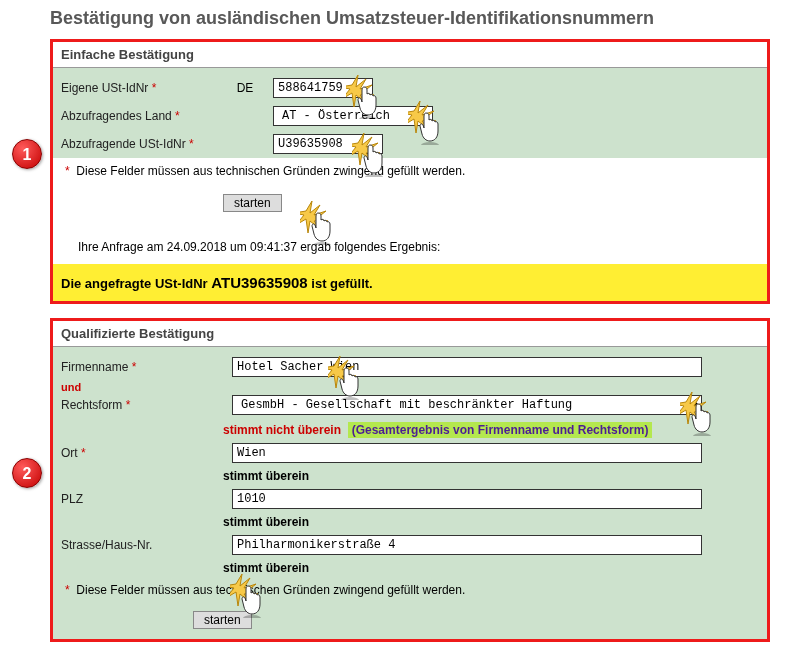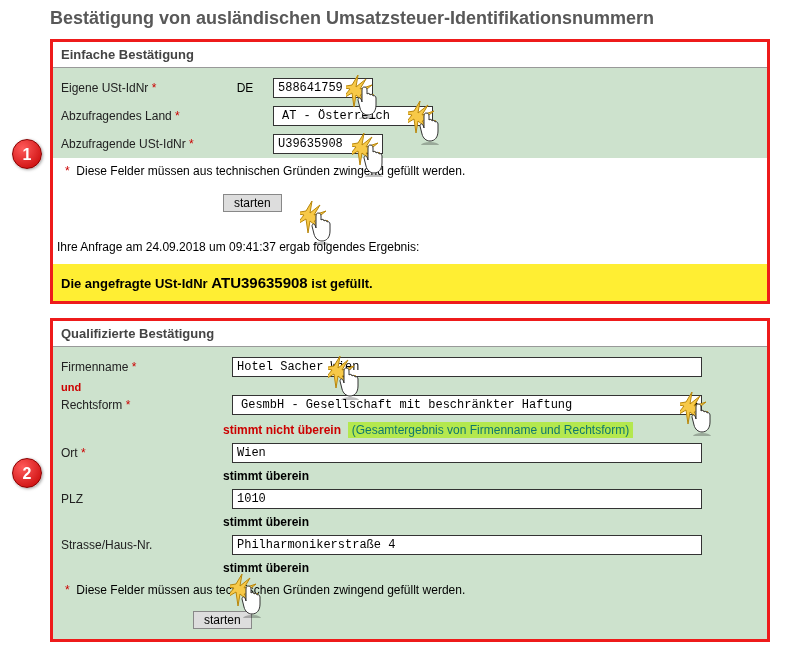--- a/index.html
+++ b/index.html
@@ -74,21 +74,21 @@
   button.start {
     font-family: Verdana, Arial, sans-serif;
     font-size: 12px;
     padding: 1px 10px;
     background: #ddd;
     border: 1px solid #888;
     cursor: pointer;
   }
   .query-line {
     background: #fff;
-    padding: 10px 4px;
+    padding: 10px 25px;
     font-size: 12px;
   }
   .result-bar {
     background: #ffee33;
     padding: 10px 8px;
     font-size: 13px;
     font-weight: bold;
   }
   .badge {
     position: absolute;
@@ -115,22 +115,22 @@
   .match-row {
     padding: 2px 8px 2px 170px;
     font-weight: bold;
     font-size: 12px;
   }
   .match-mismatch {
     color: #c00;
   }
   .match-context {
     background: #b4e84e;
-    color: #0f766e;
-    font-weight: normal;
+    color: #4c1d95;
+    font-weight: bold;
     padding: 1px 4px;
   }
   .cursor {
     position: absolute;
     pointer-events: none;
     z-index: 10;
   }
   .cursor svg { display:block; }
   .spacer6 { height:6px; background:#cde2cd; }
 </style>

